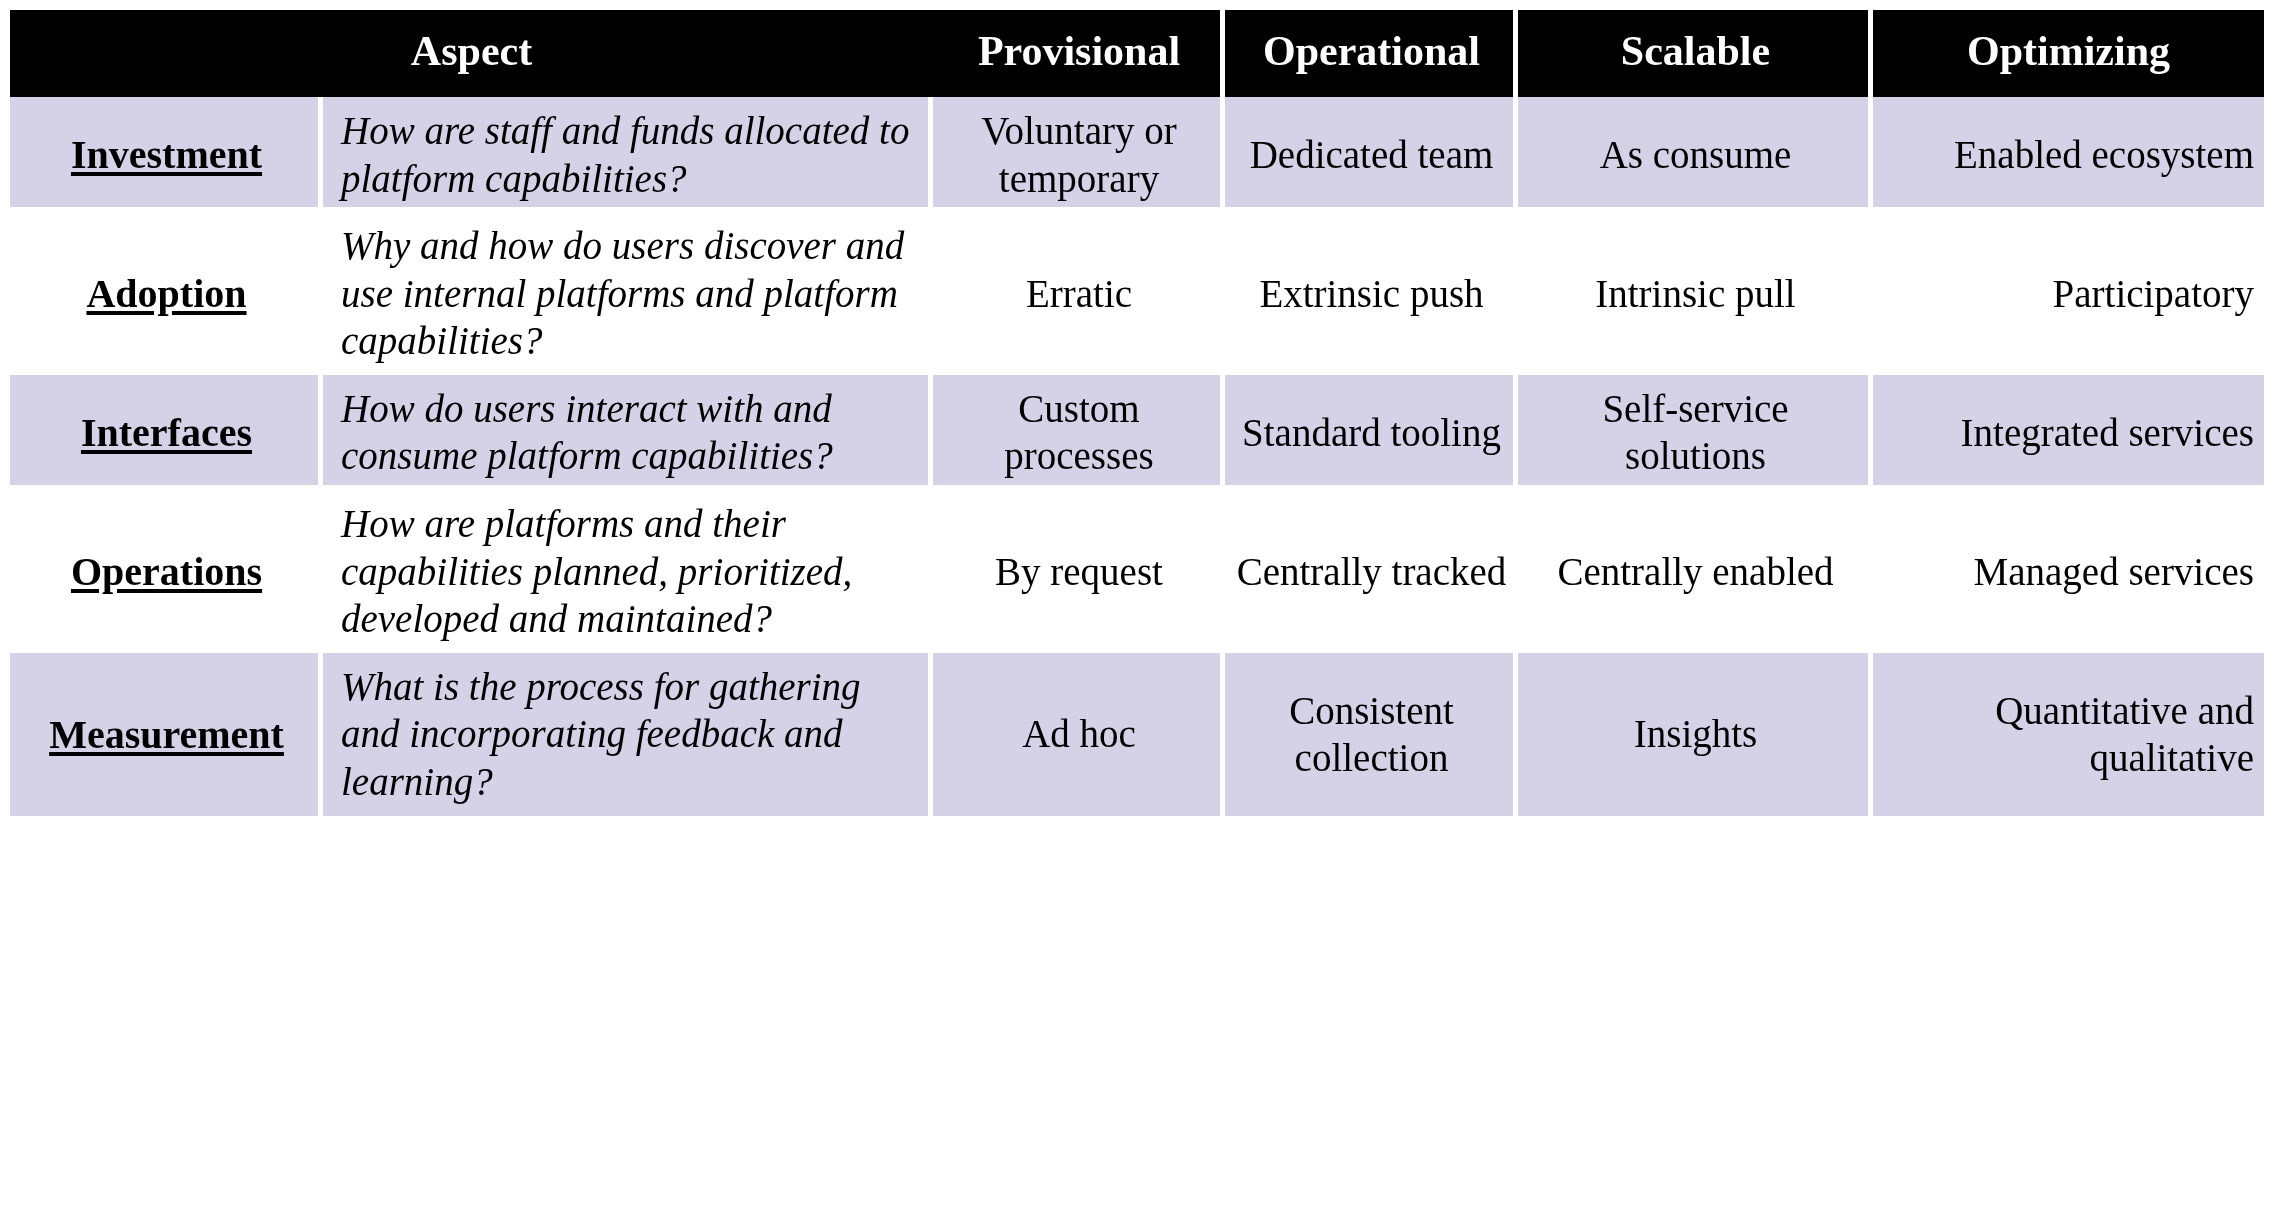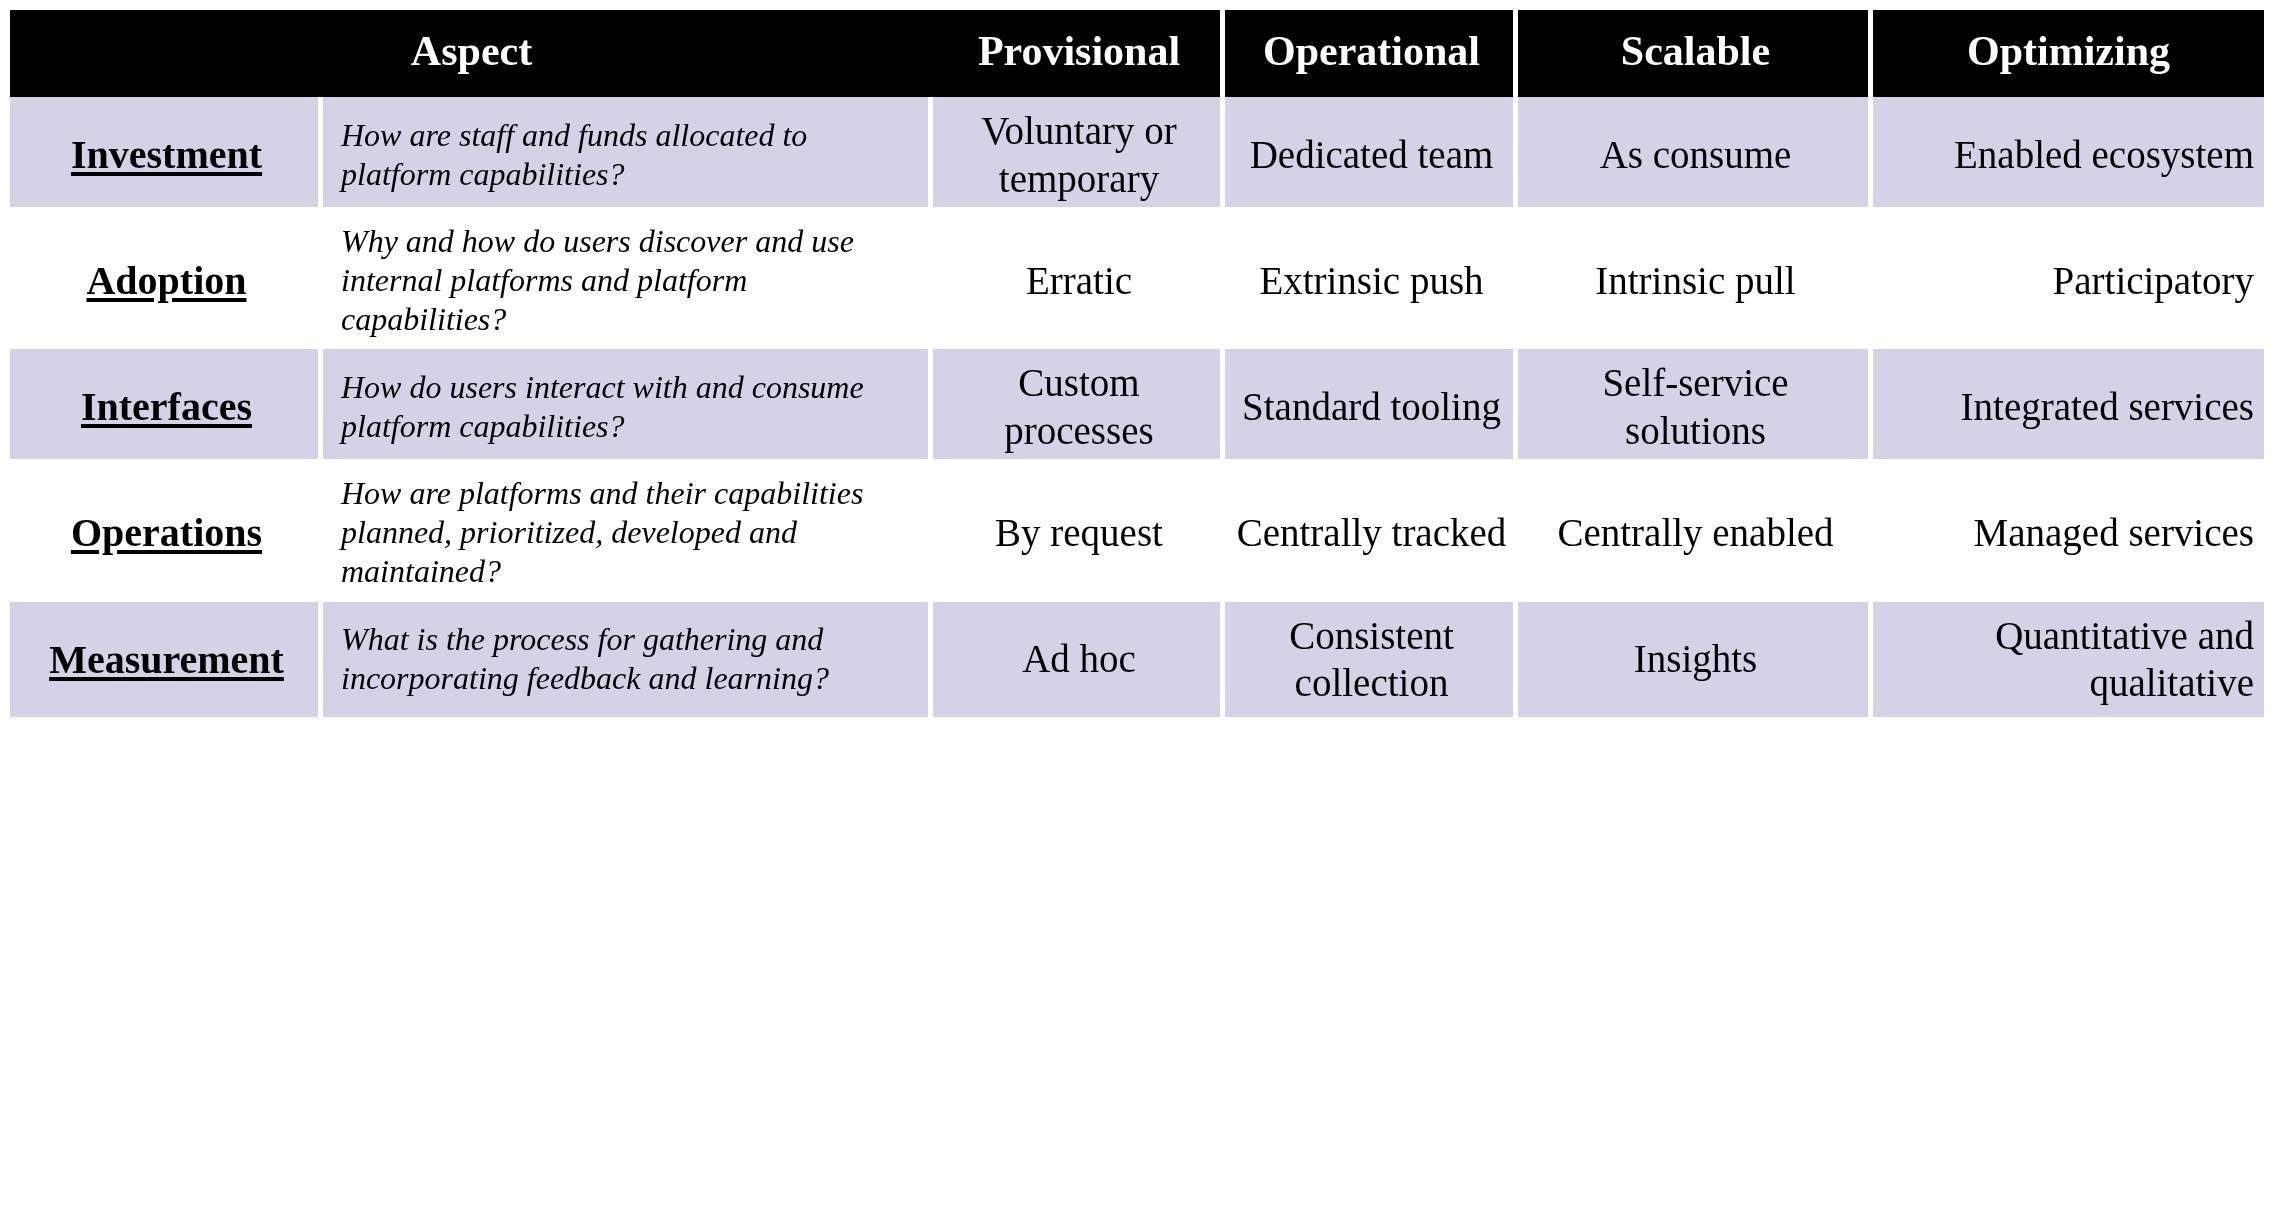--- a/index.html
+++ b/index.html
@@ -93,21 +93,21 @@
     text-decoration: underline;
     text-underline-offset: 4px;
     text-decoration-thickness: 4px;
     cursor: pointer;
     white-space: nowrap;
   }
 
   td.aspect-question {
     text-align: left;
     font-style: italic;
-    font-size: 32px;
+    font-size: 39px;
     line-height: 1.22;
     color: #000000;
     padding: 10px 14px 10px 18px;
   }
 
   td.stage-value {
     text-align: center;
     font-size: 39px;
     line-height: 1.22;
     color: #000000;

